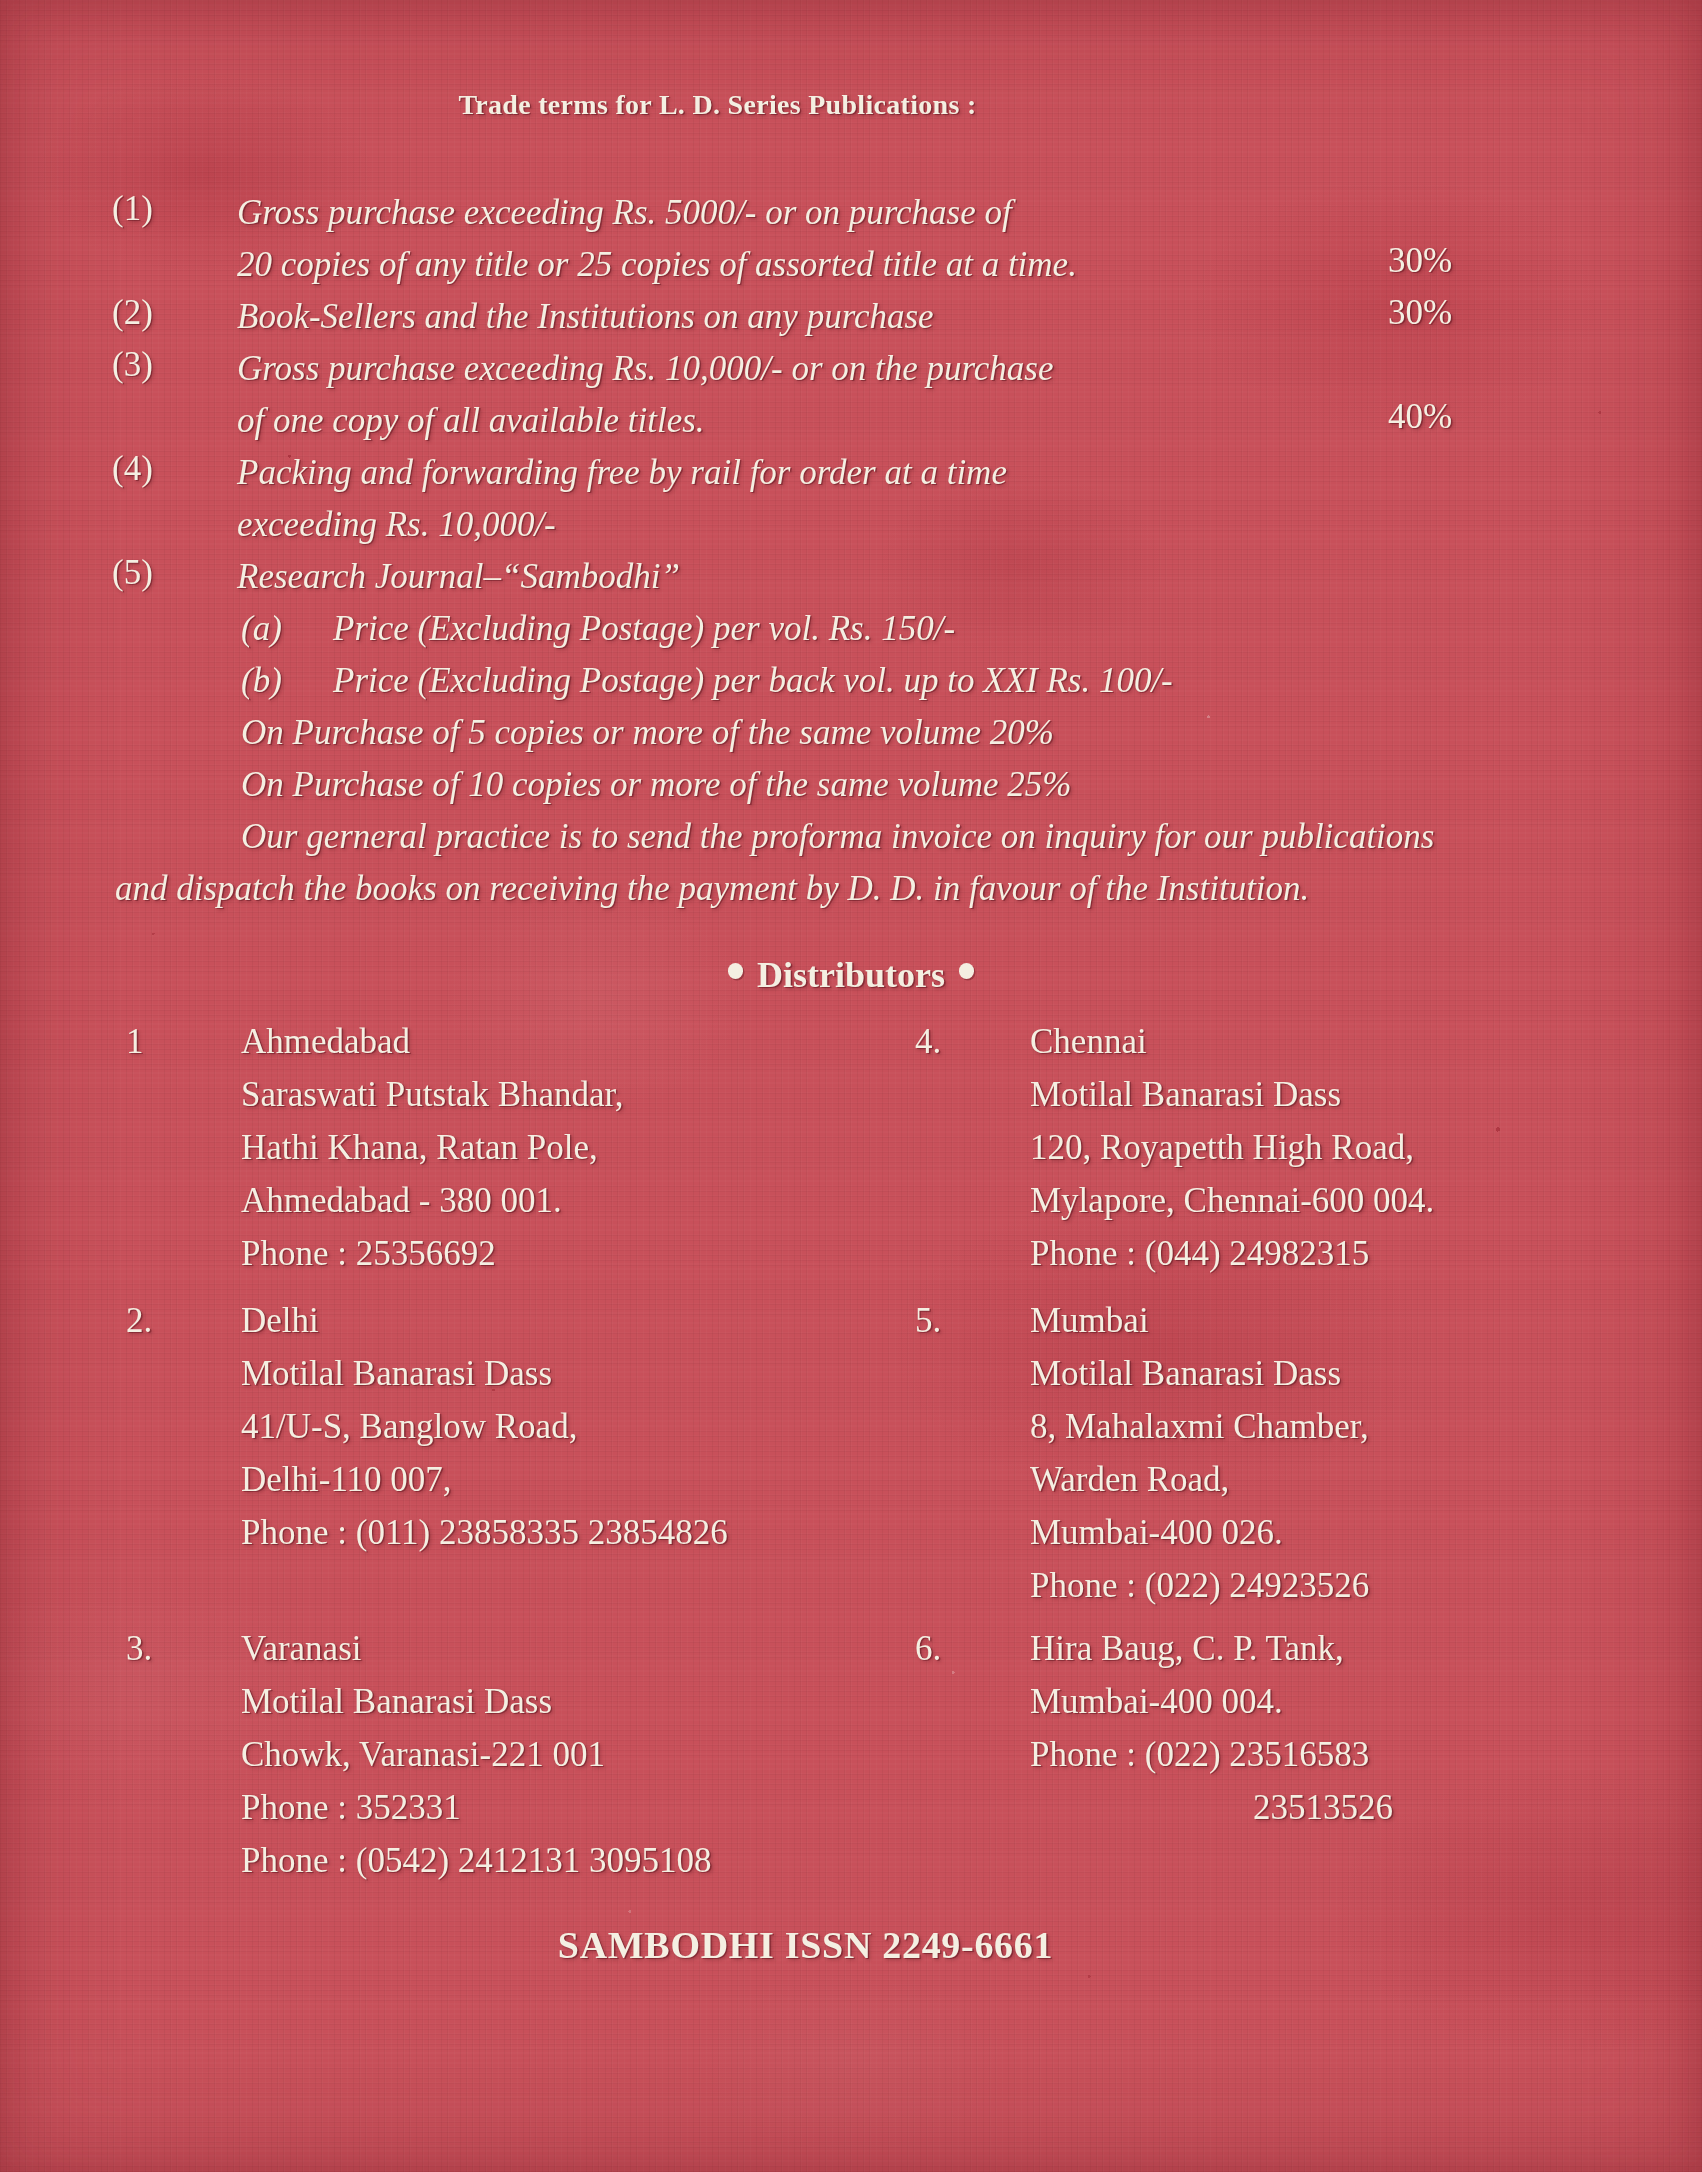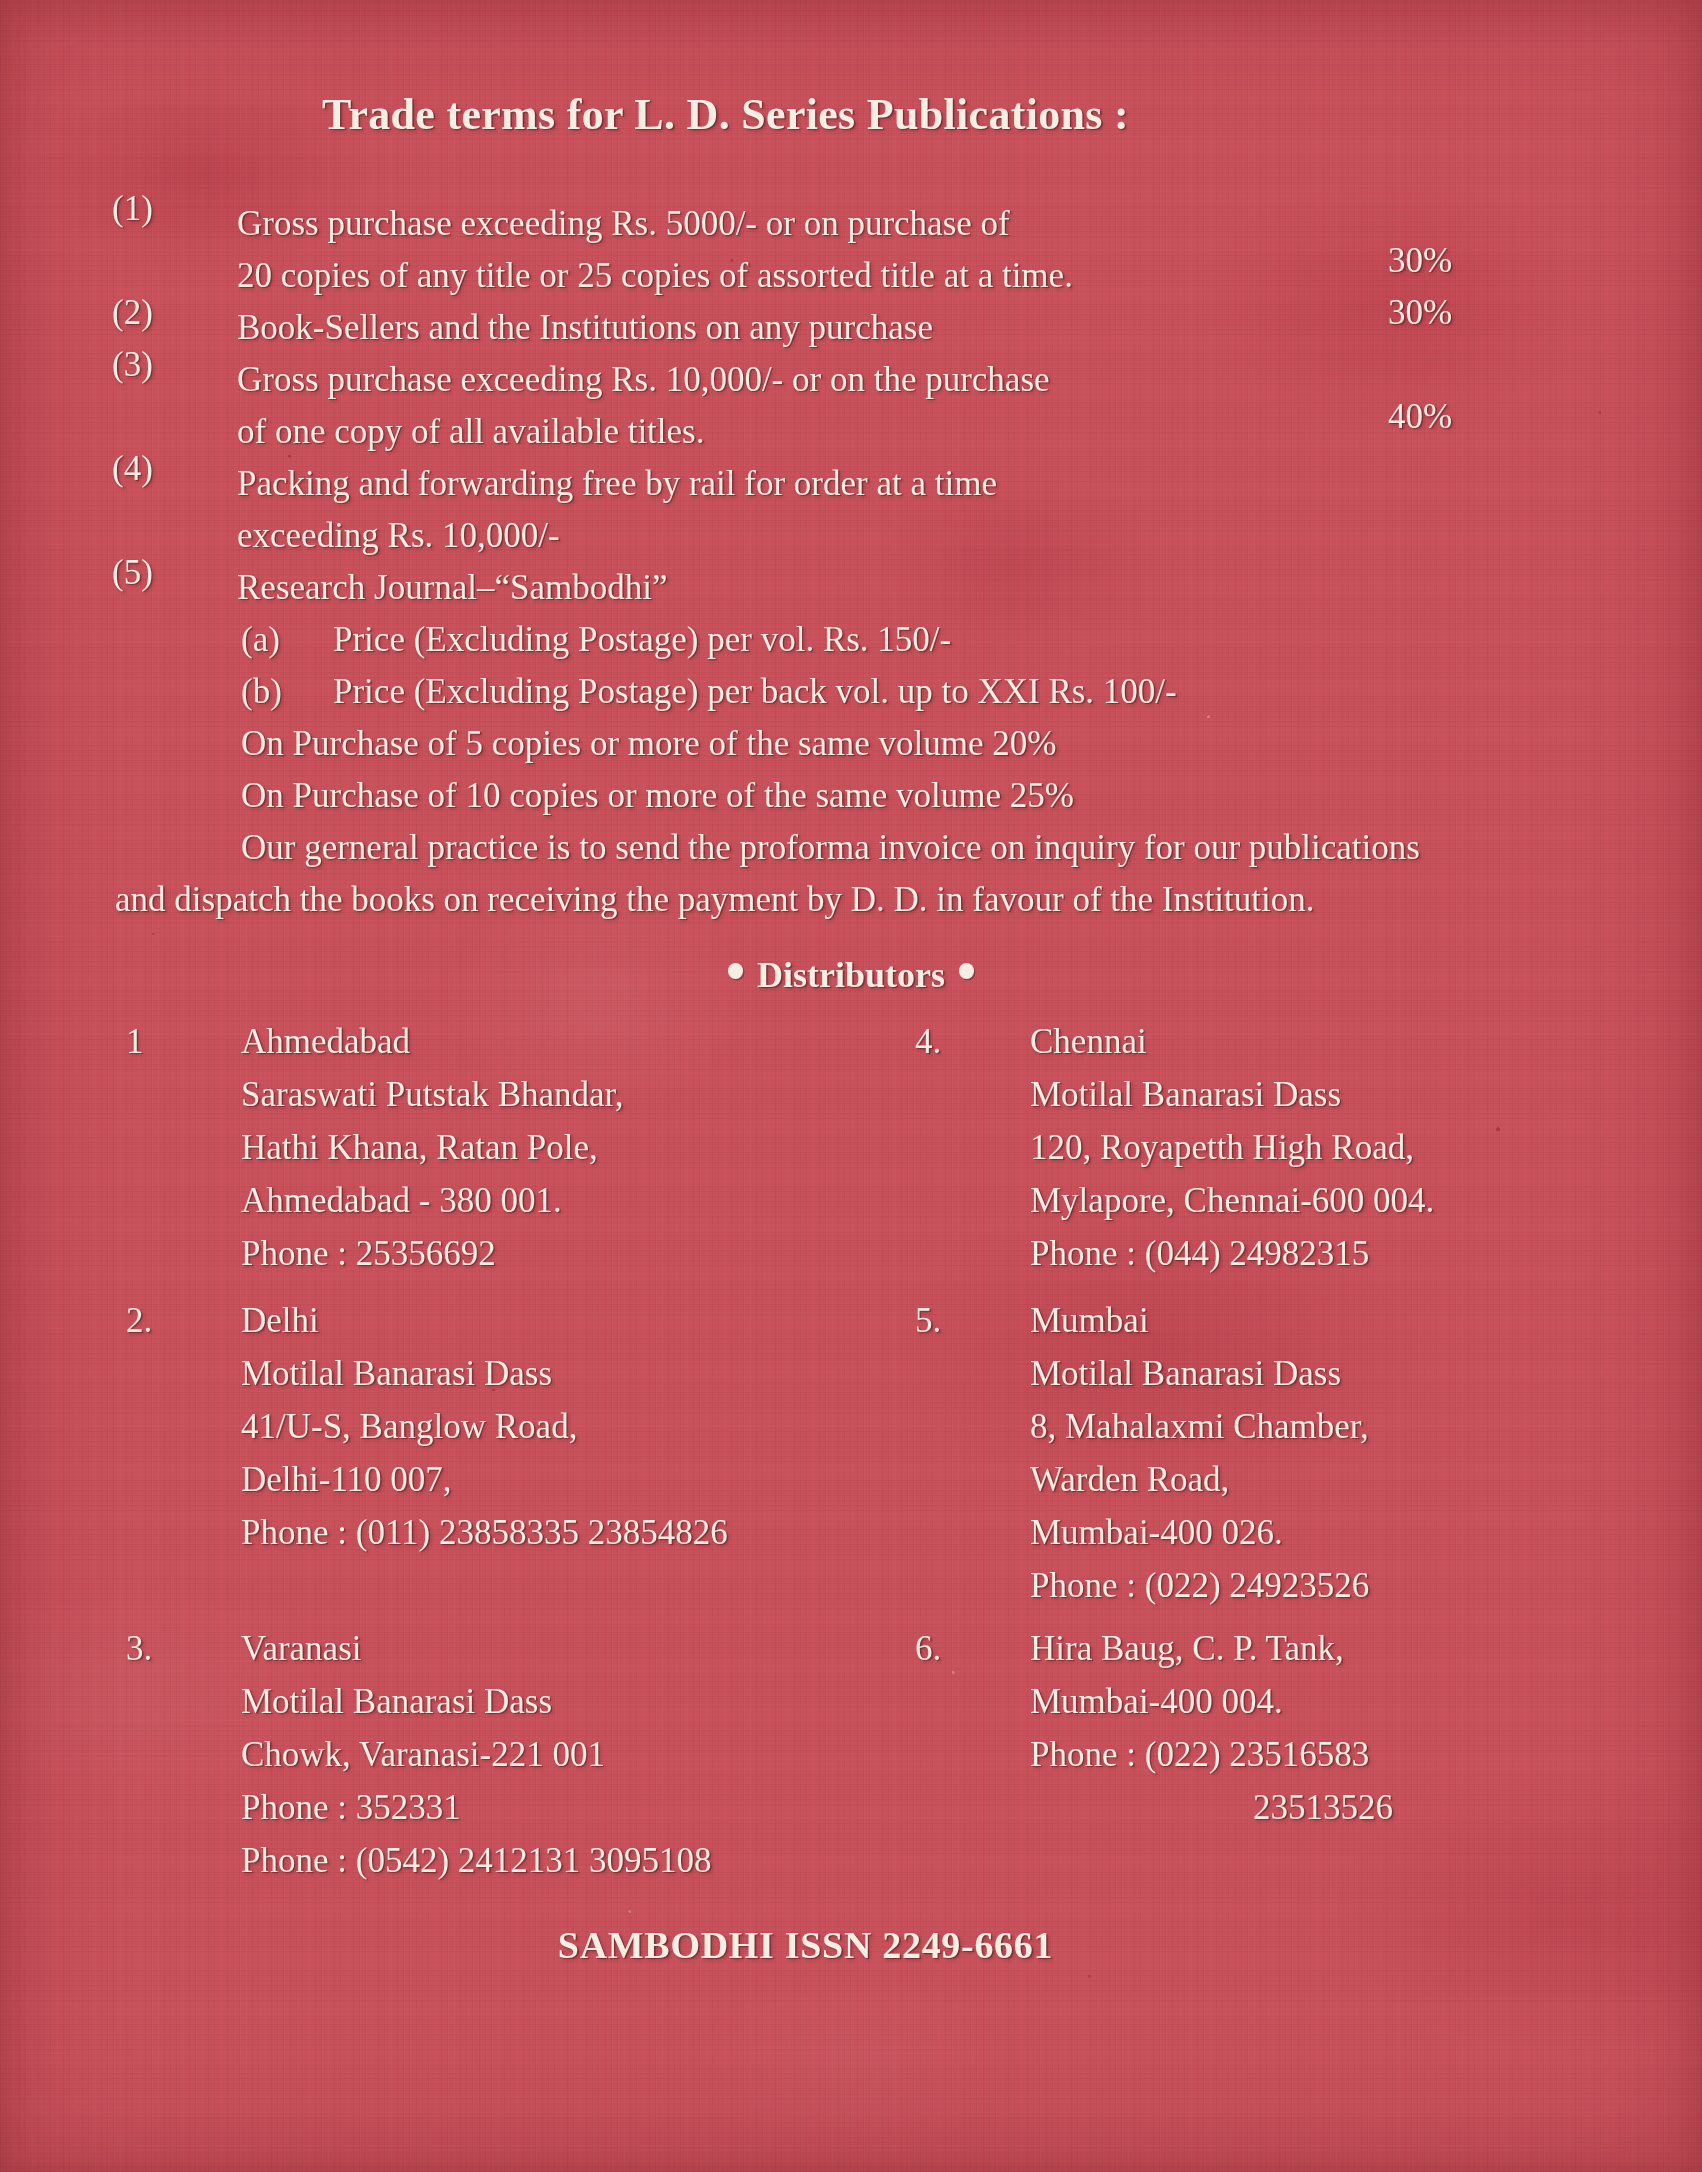--- a/index.html
+++ b/index.html
@@ -79,24 +79,23 @@
       2.1px 2.1px 3.5px rgba(70,12,20,0.30);
   }
 
   
   .doc-title {
     position: absolute;
     top: 89px;
     left: 0;
     width: 1435px;
     text-align: center;
-    font-size: 44px;
+    font-size: 28px;
     font-weight: bold;
     letter-spacing: 0.3px;
-    margin-left: 8px;
   }
 
   
   .terms {
     position: absolute;
     top: 183px;
     left: 0;
     width: 1702px;
     font-size: 35px;
     line-height: 52px;
@@ -107,21 +106,22 @@
     white-space: nowrap;
   }
   .num {
     position: absolute;
     left: 112px;
     top: 0;
   }
   .txt {
     position: absolute;
     left: 237px;
-    top: 15px;
+    top: 4px;
+    font-style: italic;
   }
   .txt.cont { left: 237px; }
   .txt.sub-label { left: 241px; }
   .txt.sub-body { left: 333px; }
   .txt.plain { left: 241px; }
   .txt.flush { left: 115px; }
   .pct {
     position: absolute;
     left: 1388px;
     top: 0;

